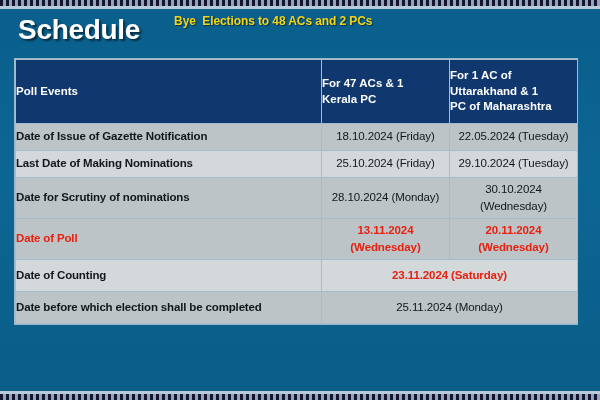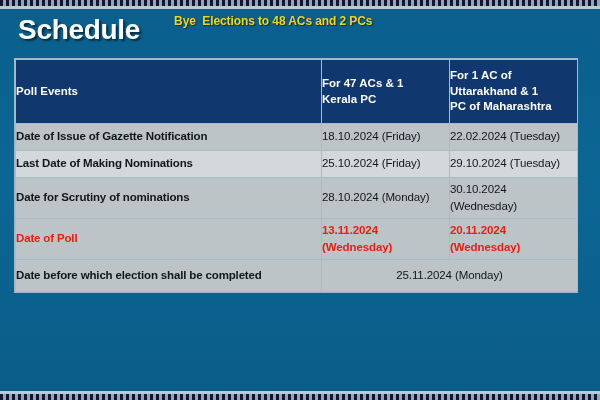--- a/index.html
+++ b/index.html
@@ -139,20 +139,21 @@
     padding: 4px 8px;
     box-sizing: border-box;
     margin-left: 38px;
   }
   tbody td.ev {
     font-weight: bold;
     text-align: left;
     letter-spacing: -0.15px;
   }
   tbody td.dt {
+    text-align: center;
     font-weight: normal;
     letter-spacing: -0.1px;
   }
   tbody td.dt.span2 { text-align: center; }
 
   tbody tr.shade-a td { background: #bcc4c8; }
   tbody tr.shade-b td { background: #d3d8db; }
 
   tbody tr.poll td.ev,
   tbody tr.poll td.dt {
@@ -201,21 +202,21 @@
           <th class="twoline">For 1 AC of
 Uttarakhand &amp; 1
 PC of Maharashtra</th>
         </tr>
       </thead>
       <tbody>
 
         <tr class="shade-a h1">
           <td class="ev">Date of Issue of Gazette Notification</td>
           <td class="dt nowrap">18.10.2024 (Friday)</td>
-          <td class="dt nowrap">22.02.2024 (Tuesday)</td>
+          <td class="dt nowrap">22.05.2024 (Tuesday)</td>
         </tr>
 
         <tr class="shade-b h1">
           <td class="ev">Last Date of Making Nominations</td>
           <td class="dt nowrap">25.10.2024 (Friday)</td>
           <td class="dt nowrap">29.10.2024 (Tuesday)</td>
         </tr>
 
         <tr class="shade-a h2">
           <td class="ev">Date for Scrutiny of nominations</td>
@@ -226,20 +227,24 @@
 
 
         <tr class="shade-a h2 poll">
           <td class="ev">Date of Poll</td>
           <td class="dt twoline">13.11.2024
 (Wednesday)</td>
           <td class="dt twoline">20.11.2024
 (Wednesday)</td>
         </tr>
 
+        <tr class="shade-b h3 counting">
+          <td class="ev">Date of Counting</td>
+          <td class="dt span2 nowrap" colspan="2">23.11.2024 (Saturday)</td>
+        </tr>
 
         <tr class="shade-a h3">
           <td class="ev">Date before which election shall be completed</td>
           <td class="dt span2 nowrap" colspan="2">25.11.2024 (Monday)</td>
         </tr>
 
       </tbody>
     </table>
   </div>
 

